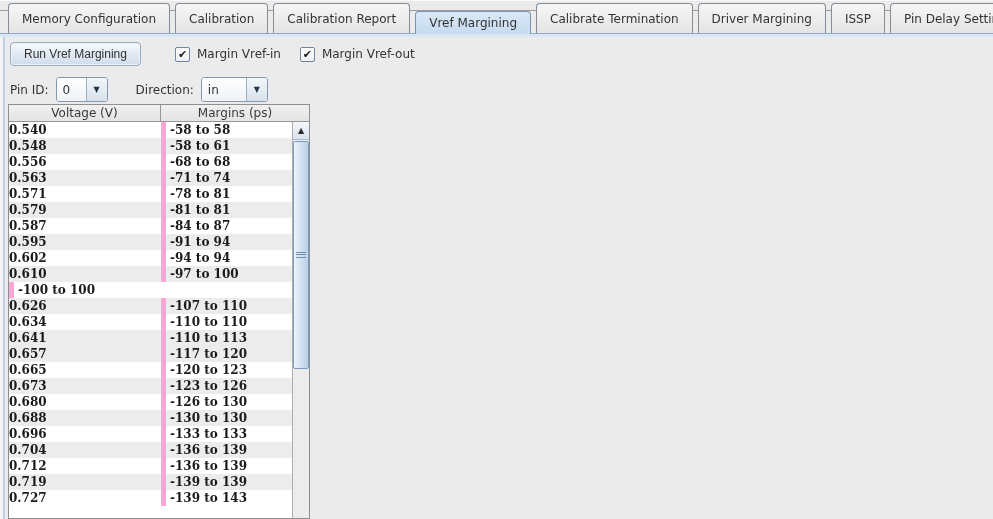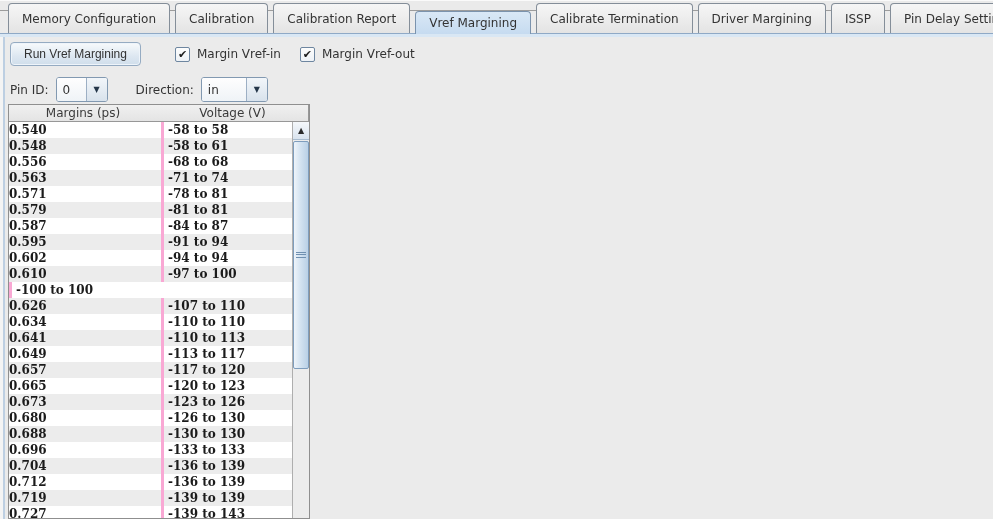--- a/index.html
+++ b/index.html
@@ -76,21 +76,21 @@
   .th{font-size:12px;color:#3a3a3a;display:flex;align-items:center;justify-content:center;cursor:default;}
   .th.col-voltage{width:152px;border-right:1px solid #979797;}
   .th.col-margins{flex:1;}
   .tbody-wrap{display:flex;flex:1;overflow:hidden;}
   .rows{width:284px;overflow:hidden;}
   .trow{display:flex;height:16px;background:#ffffff;}
   .trow.alt{background:#ececec;}
   .td{font-family:"DejaVu Serif",serif;font-weight:bold;font-size:12px;color:#1b1b1b;
     line-height:16px;white-space:nowrap;overflow:hidden;}
   .td.c1{width:152px;padding-left:0;}
-  .td.c2{flex:1;padding-left:4px;border-left:3px solid #f9a8d4;}
+  .td.c2{flex:1;padding-left:4px;border-left:5px solid #f9a8d4;}
   
   .vscroll{width:17px;flex:none;background:#ececec;border-left:1px solid #aeaeae;position:relative;}
   .sb-up{
     position:absolute;top:0;left:0;right:0;height:18px;
     background:linear-gradient(#f5f8fb,#d9e3ee);border-bottom:1px solid #a9bccf;
     display:flex;align-items:center;justify-content:center;font-size:8px;color:#2b2b2b;cursor:default;
   }
   .sb-thumb{
     position:absolute;top:19px;left:0;width:16px;height:228px;
     background:linear-gradient(to right,#eef4fa,#d4e3f1 45%,#b9d0e6);
@@ -145,22 +145,22 @@
     <span class="spacer-28"></span>
     <span class="combo-label">Direction:</span>
     <div class="combo dir-combo">
       <span class="combo-value">in</span>
       <span class="combo-arrow">▼</span>
     </div>
   </div>
 
   <div class="scrollpane">
     <div class="thead">
+      <div class="th col-voltage">Voltage (V)</div>
       <div class="th col-margins">Margins (ps)</div>
-      <div class="th col-voltage">Voltage (V)</div>
     </div>
     <div class="tbody-wrap">
       <div class="rows">
           <div class="trow">
             <div class="td c1">0.540</div>
             <div class="td c2">-58 to 58</div>
           </div>
           <div class="trow alt">
             <div class="td c1">0.548</div>
             <div class="td c2">-58 to 61</div>
@@ -204,24 +204,20 @@
             <div class="td c1">0.626</div>
             <div class="td c2">-107 to 110</div>
           </div>
           <div class="trow">
             <div class="td c1">0.634</div>
             <div class="td c2">-110 to 110</div>
           </div>
           <div class="trow alt">
             <div class="td c1">0.641</div>
             <div class="td c2">-110 to 113</div>
-          </div>
-          <div class="trow">
-            <div class="td c1">0.649</div>
-            <div class="td c2">-113 to 117</div>
           </div>
           <div class="trow alt">
             <div class="td c1">0.657</div>
             <div class="td c2">-117 to 120</div>
           </div>
           <div class="trow">
             <div class="td c1">0.665</div>
             <div class="td c2">-120 to 123</div>
           </div>
           <div class="trow alt">

